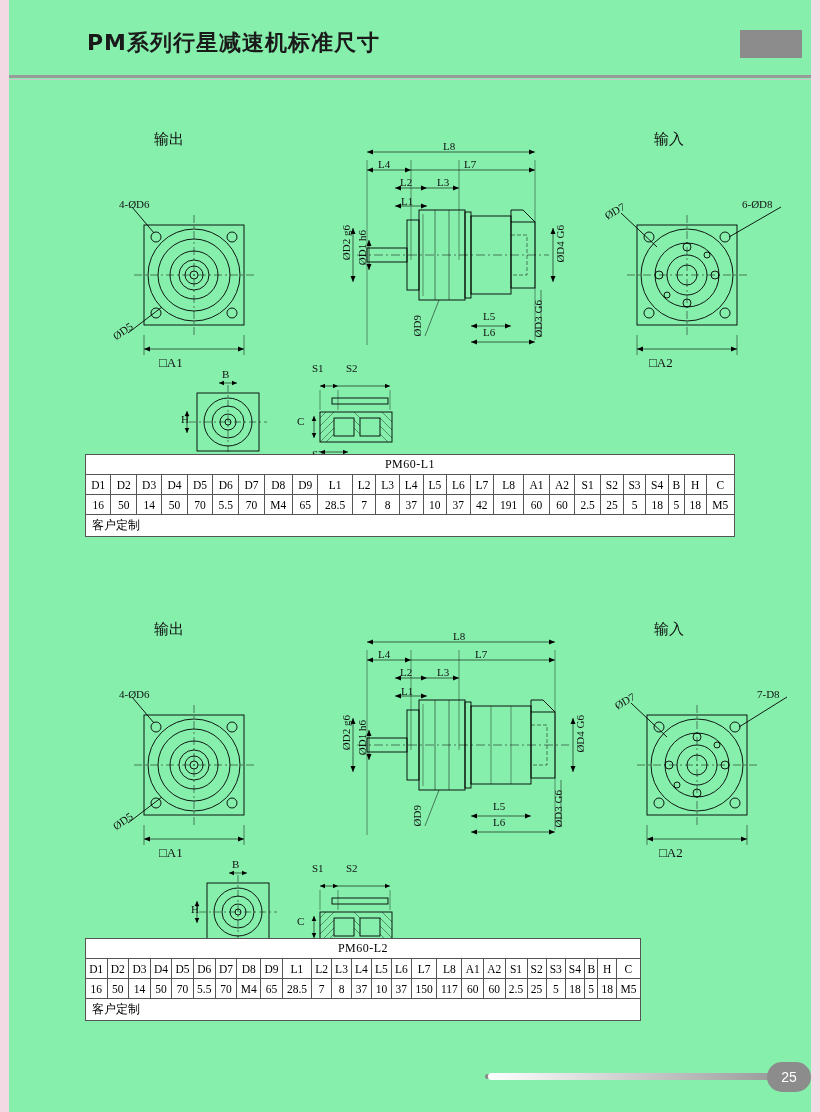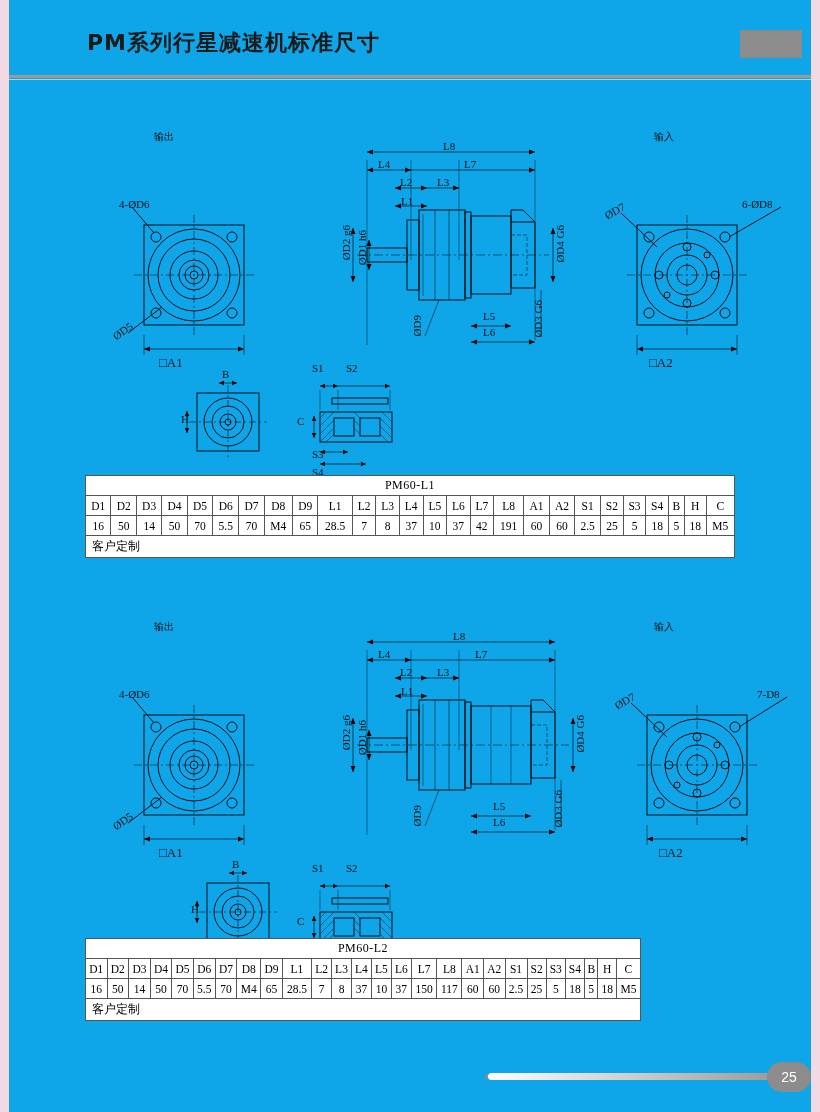--- a/index.html
+++ b/index.html
@@ -6,21 +6,21 @@
   body{
     width:820px;height:1112px;
     background:#ffffff;
     font-family:"Liberation Sans", sans-serif;
     color:#000;
     position:relative;
     overflow:hidden;
   }
   .page{
     position:absolute;left:0;top:0;width:820px;height:1112px;
-    background:#0ea5e9;
+    background:#86efac;
   }
   
   .edge-left{position:absolute;left:0;top:0;width:9px;height:1112px;background:#f2d9e4;}
   .edge-right{position:absolute;right:0;top:0;width:9px;height:1112px;background:#f2d9e4;}
 
   
   .header{
     position:absolute;left:9px;top:0;width:802px;height:76px;
   }
   .header-title{
@@ -35,21 +35,21 @@
   .header-rule{
     position:absolute;left:9px;top:75px;width:802px;height:3px;background:#9a9a9a;
   }
   .header-rule2{
     position:absolute;left:9px;top:79px;width:802px;height:1px;background:#c9c9c9;
   }
 
   
   .section{position:absolute;left:9px;width:802px;}
   .label{
-    position:absolute;font-family:Liberation Sans, sans-serif;font-size:10px;color:#111;white-space:nowrap;
+    position:absolute;font-family:Liberation Sans, sans-serif;font-size:15px;color:#111;white-space:nowrap;
   }
   .dim{
     position:absolute;font-family:"Liberation Serif", serif;font-size:11px;color:#111;white-space:nowrap;
   }
   svg{display:block;}
 
   
   .spec-table{
     position:absolute;border-collapse:collapse;
     font-family:"Liberation Serif", serif;font-size:11.5px;color:#000;
@@ -332,21 +332,21 @@
         <path d="M16 96 l5 -2.3 v4.6 z" fill="#000" stroke="none"></path>
         <path d="M62 96 l-5 -2.3 v4.6 z" fill="#000" stroke="none"></path>
       </g>
     </svg>
     <div class="dim" style="left:303px;top:252px;">S1</div>
     <div class="dim" style="left:337px;top:252px;">S2</div>
     <div class="dim" style="left:288px;top:305px;">C</div>
     <div class="dim" style="left:303px;top:338px;">S3</div>
     <div class="dim" style="left:303px;top:356px;">S4</div>
 
-    <table class="spec-table" style="left:76px;top:365px;width:650px;">
+    <table class="spec-table" style="left:76px;top:344px;width:650px;">
       <tbody>
           <tr class="title-row">
         <td colspan="26">PM60-L1</td>
       </tr>
       <tr>
         <td>D1</td>
         <td>D2</td>
         <td>D3</td>
         <td>D4</td>
         <td>D5</td>

